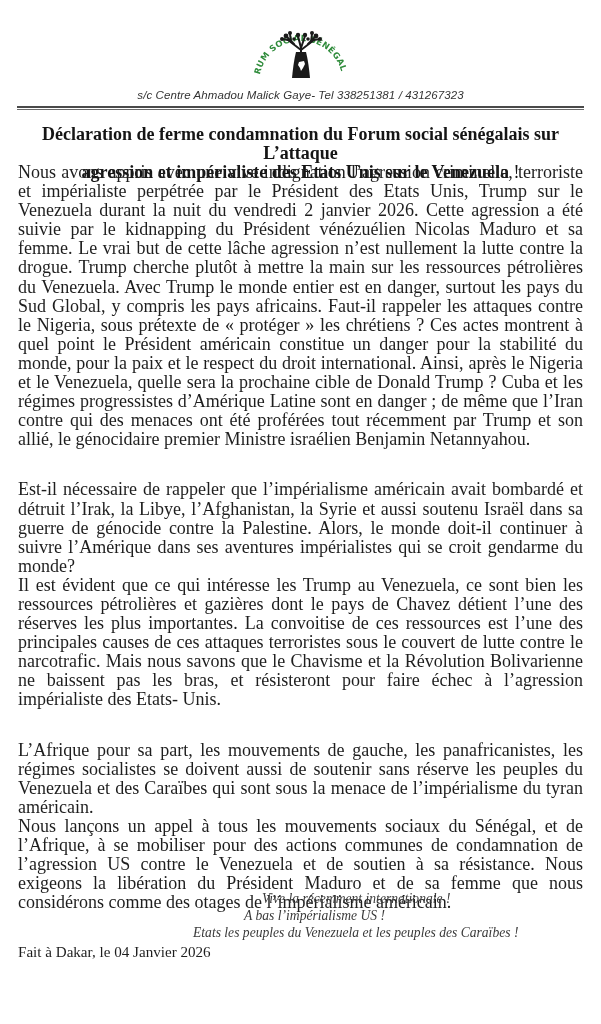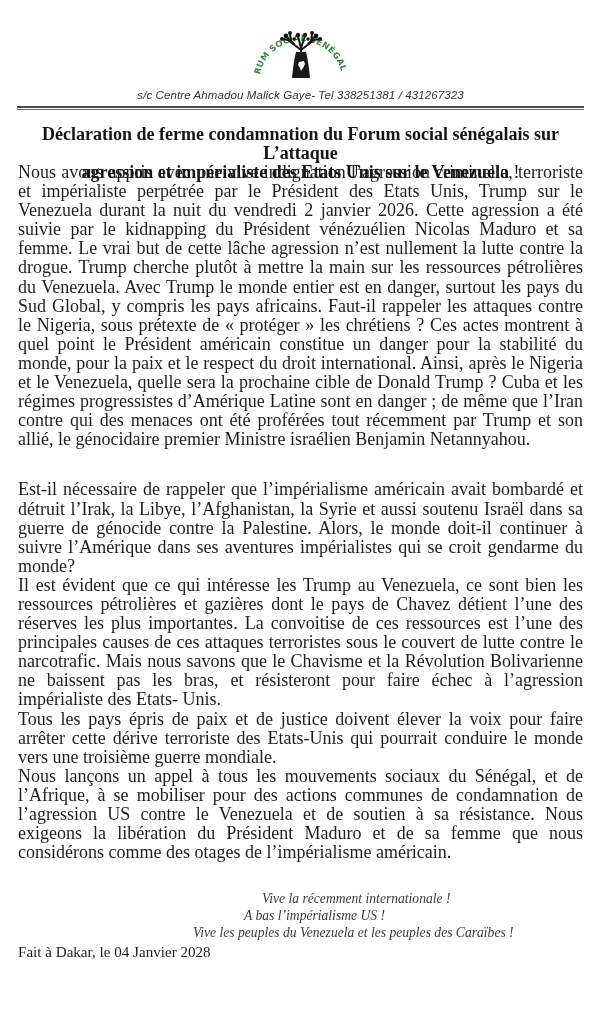--- a/index.html
+++ b/index.html
@@ -153,23 +153,23 @@
 
 <div class="title">
   <div>Déclaration de ferme condamnation  du Forum social sénégalais sur  L’attaque</div>
   <div><span>agression et impérialiste des Etats Unis sur le Venezuela</span><span class="bang"> !</span></div>
 </div>
 
 <div class="body-text">
   <p>Nous avons appris avec une vive indignation l’agression criminelle, terroriste et impérialiste perpétrée par le Président des Etats Unis,  Trump sur le Venezuela durant la nuit du vendredi 2 janvier 2026. Cette  agression a été suivie par le kidnapping  du Président vénézuélien Nicolas Maduro et sa femme. Le vrai but de cette lâche agression n’est  nullement la lutte contre la drogue. Trump cherche plutôt à mettre la main sur les ressources pétrolières du  Venezuela. Avec Trump le monde entier est en danger, surtout les pays du Sud Global, y compris les pays africains.  Faut-il rappeler les attaques contre le Nigeria, sous prétexte de « protéger » les  chrétiens ? Ces actes montrent à quel point le Président américain constitue un danger pour la stabilité du monde, pour la paix et le respect du droit international. Ainsi, après le Nigeria et le Venezuela, quelle sera la prochaine cible de Donald Trump ? Cuba et les régimes progressistes d’Amérique Latine sont en danger ; de même que l’Iran contre qui des menaces ont été proférées tout récemment par Trump et son allié, le génocidaire premier Ministre israélien Benjamin Netannyahou.</p>
   <p class="gap">Est-il nécessaire de rappeler que l’impérialisme américain avait bombardé et détruit l’Irak, la Libye, l’Afghanistan, la Syrie et aussi soutenu Israël dans sa guerre de génocide contre la Palestine. Alors, le monde doit-il continuer à suivre l’Amérique dans ses aventures impérialistes qui se croit  gendarme du monde?</p>
   <p>Il est évident que ce qui intéresse les Trump au Venezuela, ce sont bien les ressources pétrolières et gazières dont le pays de Chavez détient l’une des réserves les plus importantes. La convoitise de ces ressources est l’une des principales causes de ces attaques terroristes sous le couvert de lutte contre le narcotrafic. Mais nous savons que le Chavisme et la Révolution Bolivarienne ne baissent pas les bras, et résisteront pour faire échec à l’agression impérialiste des Etats- Unis.</p>
-  <p>Tous les pays épris de paix et de justice doivent élever la voix pour faire arrêter cette dérive terroriste des Etats-Unis qui pourrait conduire le monde vers une troisième guerre mondiale.</p>
+  <p class="gap">L’Afrique pour sa part, les mouvements de gauche, les panafricanistes, les régimes socialistes se doivent aussi de soutenir sans réserve les peuples du Venezuela et des Caraïbes qui sont sous la menace de  l’impérialisme du tyran américain.</p>
   <p>Nous lançons un appel à tous les mouvements sociaux du Sénégal, et de l’Afrique, à se mobiliser pour des actions communes de condamnation de l’agression US contre le Venezuela et de soutien à sa résistance. Nous exigeons la libération du Président Maduro et de sa femme que nous considérons comme des otages de l’impérialisme américain.</p>
 </div>
 
 <div class="slogans">
   <div class="slogan slogan-1">Vive la récemment internationale !</div>
   <div class="slogan slogan-2">A bas l’impérialisme US !</div>
-  <div class="slogan slogan-3">Vive les peuples du Venezuela et les peuples des Caraïbes !</div>
+  <div class="slogan slogan-3">Etats les peuples du Venezuela et les peuples des Caraïbes !</div>
 </div>
 
-<div class="signature">Fait à Dakar, le 04 Janvier 2028</div>
+<div class="signature">Fait à Dakar, le 04 Janvier 2026</div>
 
 </body></html>

